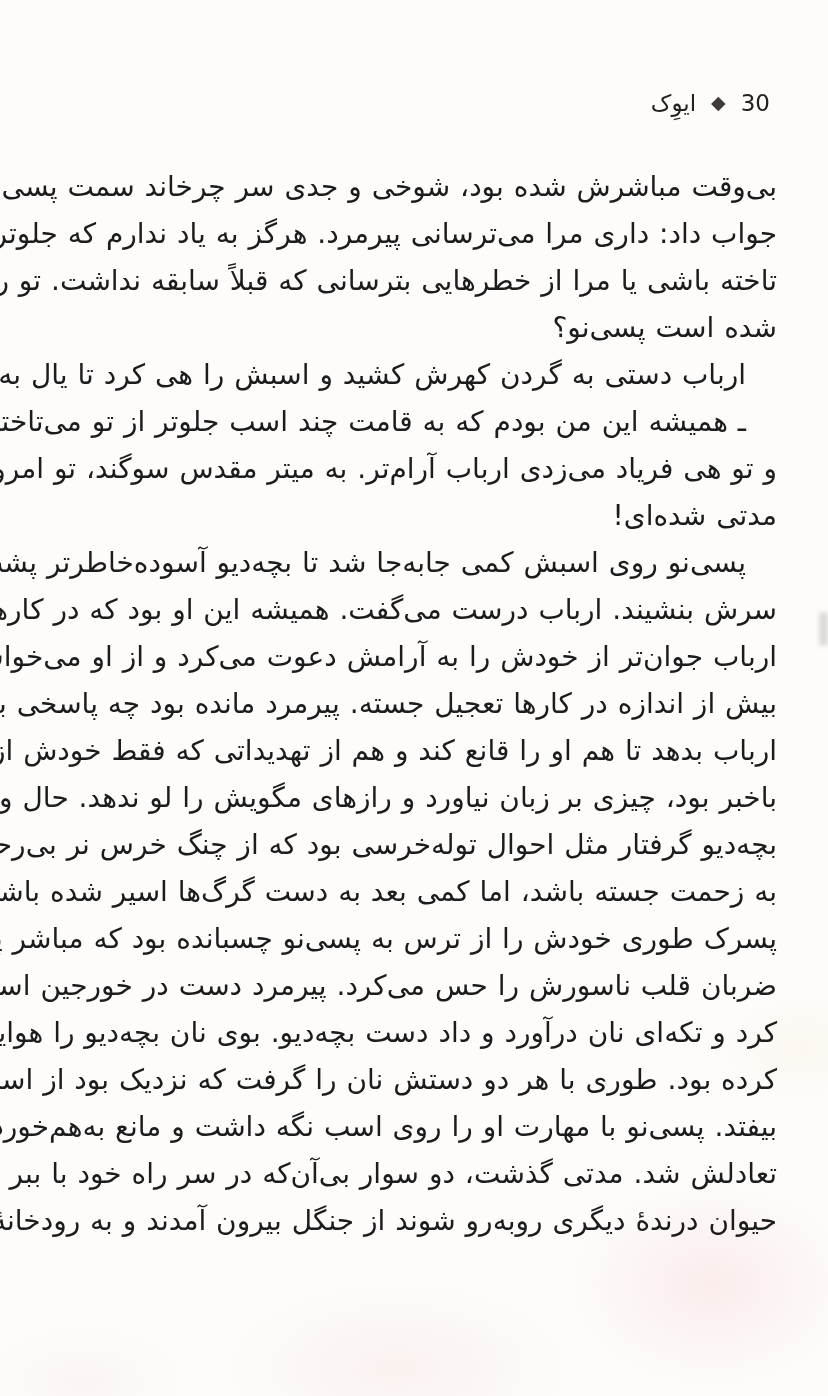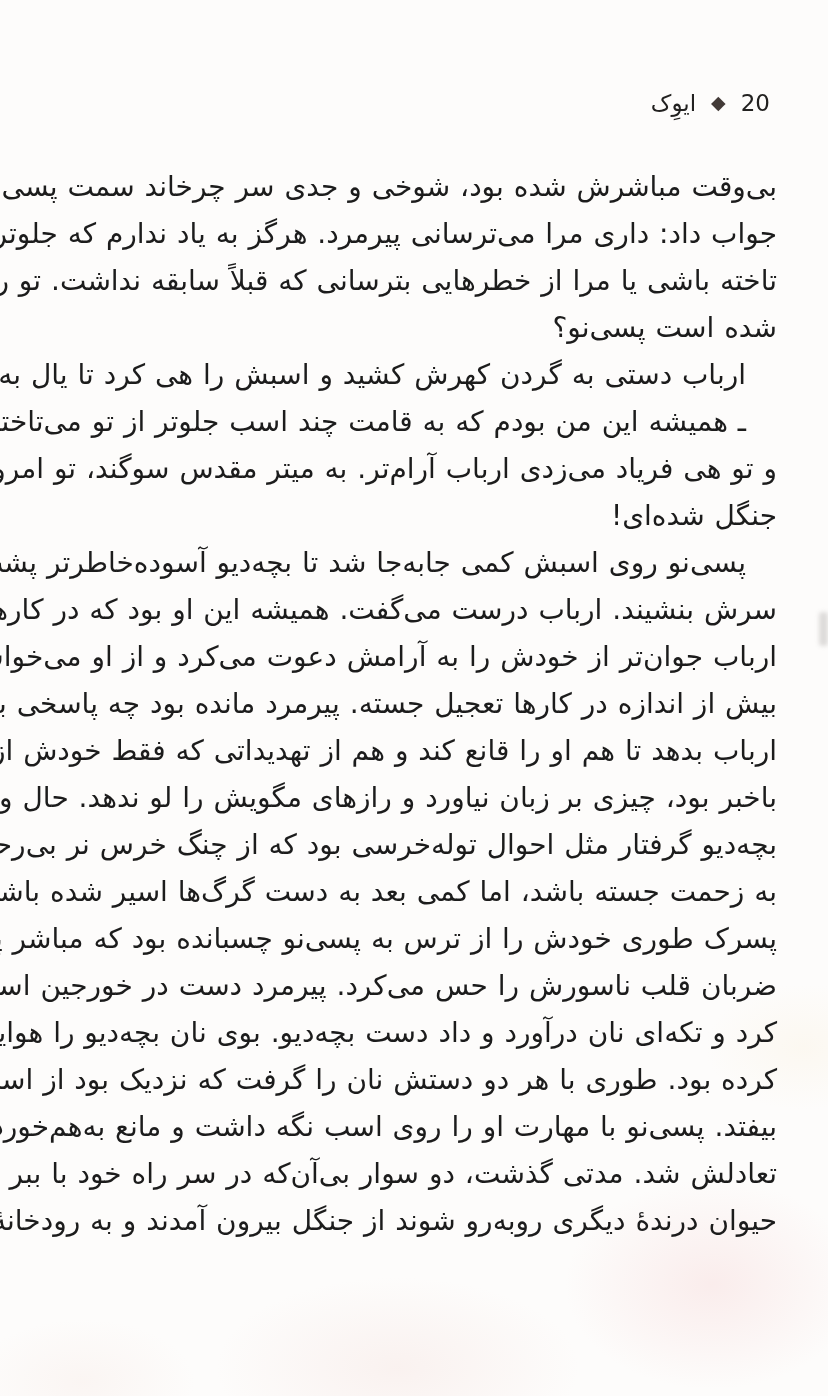--- a/index.html
+++ b/index.html
@@ -83,21 +83,21 @@
 </style>
 </head>
 <body>
 
 <div class="page">
 
   <div class="scan-tint"></div>
   <div class="scan-smudge"></div>
 
   <div class="page-header">
-    <span>20</span>
+    <span>30</span>
     <span class="diamond">◆</span>
     <span>ایوِک</span>
   </div>
 
   <div class="text-block">
 
       <div class="line">بی‌وقت مباشرش شده بود، شوخی و جدی سر چرخاند سمت پسی‌نو و</div>
 
       <div class="line">جواب داد: داری مرا می‌ترسانی پیرمرد. هرگز به یاد ندارم که جلوتر از من</div>
 
@@ -105,21 +105,21 @@
 
       <div class="line para-end">شده است پسی‌نو؟</div>
 
       <div class="line indent">ارباب دستی به گردن کهرش کشید و اسبش را هی کرد تا یال به یال</div>
 
 
       <div class="line indent">ـ همیشه این من بودم که به قامت چند اسب جلوتر از تو می‌تاختم</div>
 
       <div class="line">و تو هی فریاد می‌زدی ارباب آرام‌تر. به میتر مقدس سوگند، تو امروز طور</div>
 
-      <div class="line para-end">جنگل شده‌ای!</div>
+      <div class="line para-end">مدتی شده‌ای!</div>
 
       <div class="line indent">پسی‌نو روی اسبش کمی جابه‌جا شد تا بچه‌دیو آسوده‌خاطرتر پشت</div>
 
       <div class="line">سرش بنشیند. ارباب درست می‌گفت. همیشه این او بود که در کارها،</div>
 
       <div class="line">ارباب جوان‌تر از خودش را به آرامش دعوت می‌کرد و از او می‌خواست</div>
 
       <div class="line">بیش از اندازه در کارها تعجیل جسته. پیرمرد مانده بود چه پاسخی به</div>
 
       <div class="line">ارباب بدهد تا هم او را قانع کند و هم از تهدیداتی که فقط خودش از آن‌ها</div>

